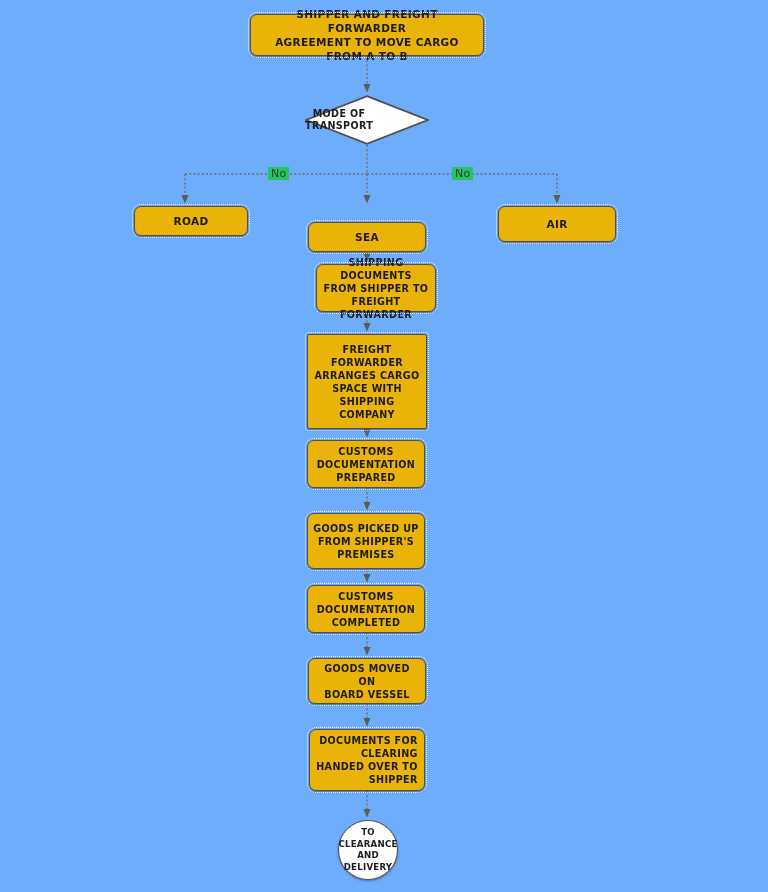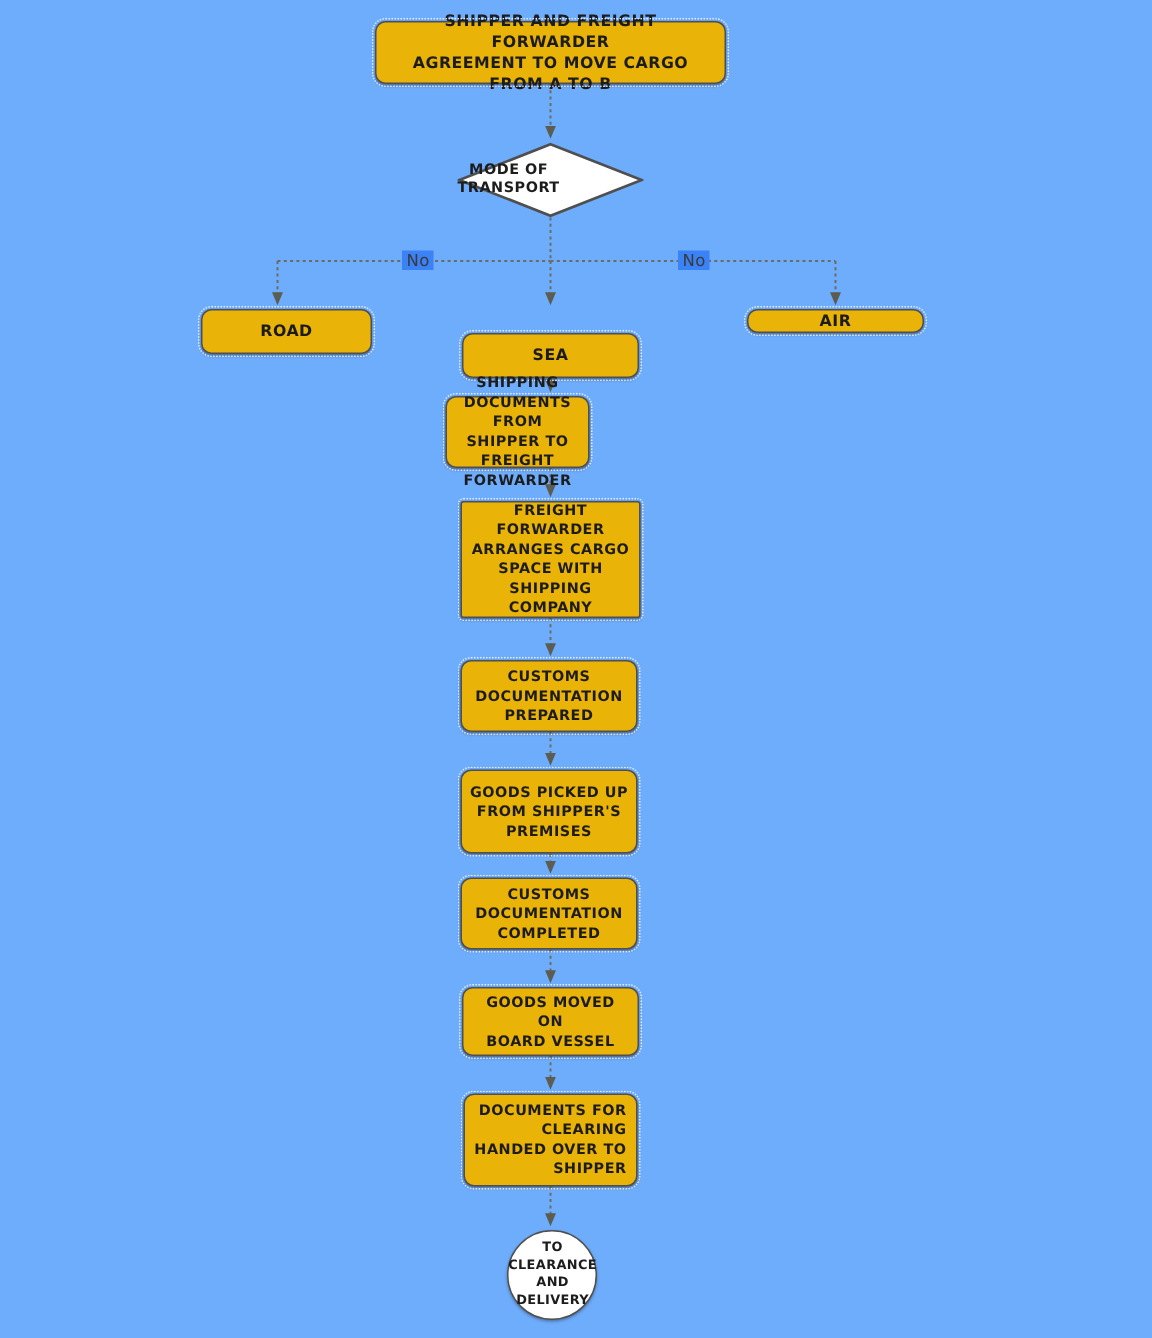--- a/index.html
+++ b/index.html
@@ -84,21 +84,21 @@
     font-size: 9.6px;
     line-height: 12.5px;
     letter-spacing: 0.35px;
     text-transform: uppercase;
     white-space: pre-line;
   }
   .node-circle-wrap {
     position: absolute;
     display: flex;
     align-items: center;
-    justify-content: flex-end;
+    justify-content: center;
   }
   .circle-shape {
     position: absolute;
     left: 0;
     top: 0;
     width: 100%;
     height: 100%;
     border-radius: 50%;
     background: #ffffff;
     border: 1.6px solid #4f4f4f;
@@ -118,21 +118,21 @@
     text-transform: uppercase;
     white-space: pre-line;
   }
   .edge-label {
     position: absolute;
     color: #3a3a3a;
     font-family: "DejaVu Sans", sans-serif;
     font-size: 11px;
     font-weight: 400;
     letter-spacing: 0.2px;
-    background: #3b82f6;
+    background: #22c55e;
     padding: 0 3px;
     line-height: 13px;
   }
 </style>
 </head>
 <body>
 
 <div id="canvas">
 
   <svg class="edge-layer" viewBox="0 0 768 892" width="768" height="892" xmlns="http://www.w3.org/2000/svg">
@@ -173,27 +173,27 @@
       <polygon points="62,1.2 122.8,25 62,48.8 1.2,25" fill="#ffffff" stroke="#4f4f4f" stroke-width="1.8"></polygon>
     </svg>
     <div class="diamond-label">MODE OF
 TRANSPORT</div>
   </div>
 
   <div class="node rounded" style="left:134px; top:206px; width:114px; height:30px;">ROAD</div>
 
   <div class="node rounded" style="left:308px; top:222px; width:118px; height:30px;">SEA</div>
 
-  <div class="node rounded" style="left:498px; top:206px; width:118px; height:16px;">AIR</div>
-
-  <div class="node rounded small-text" style="left:297px; top:264px; width:96px; height:48px;">SHIPPING DOCUMENTS
+  <div class="node rounded" style="left:498px; top:206px; width:118px; height:36px;">AIR</div>
+
+  <div class="node rounded small-text" style="left:316px; top:264px; width:120px; height:48px;">SHIPPING DOCUMENTS
 FROM SHIPPER TO
 FREIGHT FORWARDER</div>
 
-  <div class="node square small-text" style="left:307px; top:334px; width:120px; height:78px;">FREIGHT
+  <div class="node square small-text" style="left:307px; top:334px; width:120px; height:95px;">FREIGHT
 FORWARDER
 ARRANGES CARGO
 SPACE WITH
 SHIPPING COMPANY</div>
 
   <div class="node rounded small-text" style="left:307px; top:440px; width:118px; height:48px;">CUSTOMS
 DOCUMENTATION
 PREPARED</div>
 
   <div class="node rounded small-text" style="left:307px; top:513px; width:118px; height:56px;">GOODS PICKED UP

